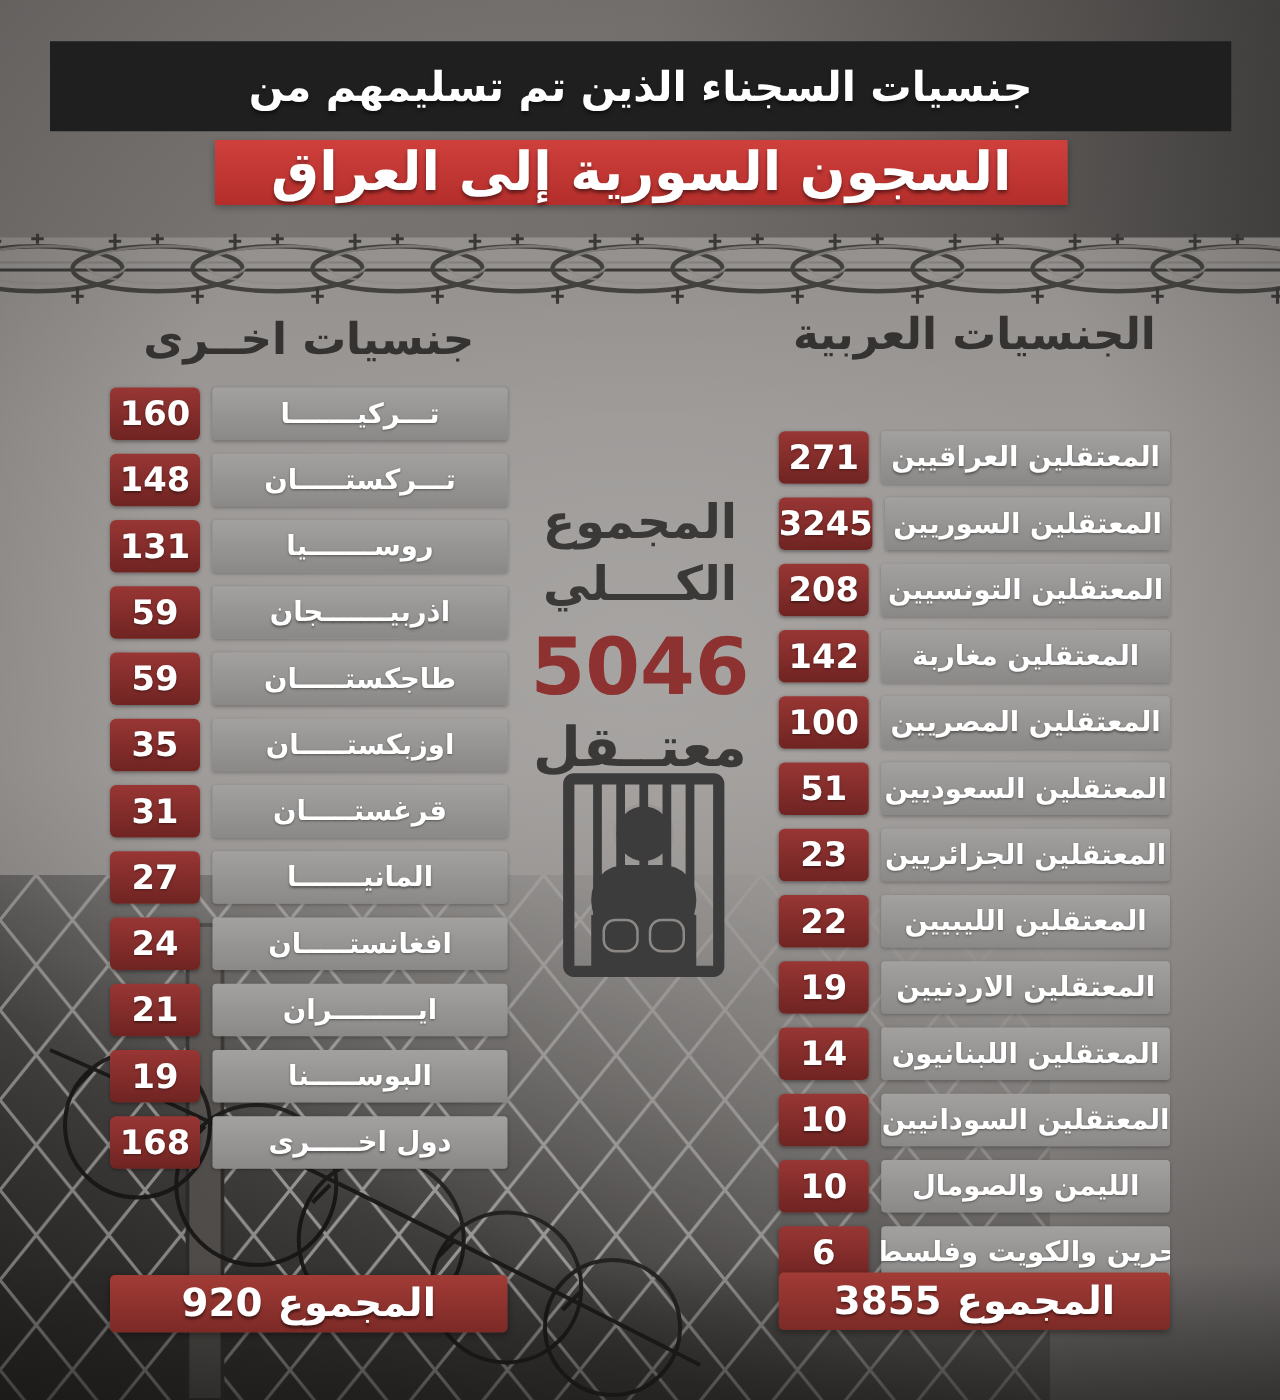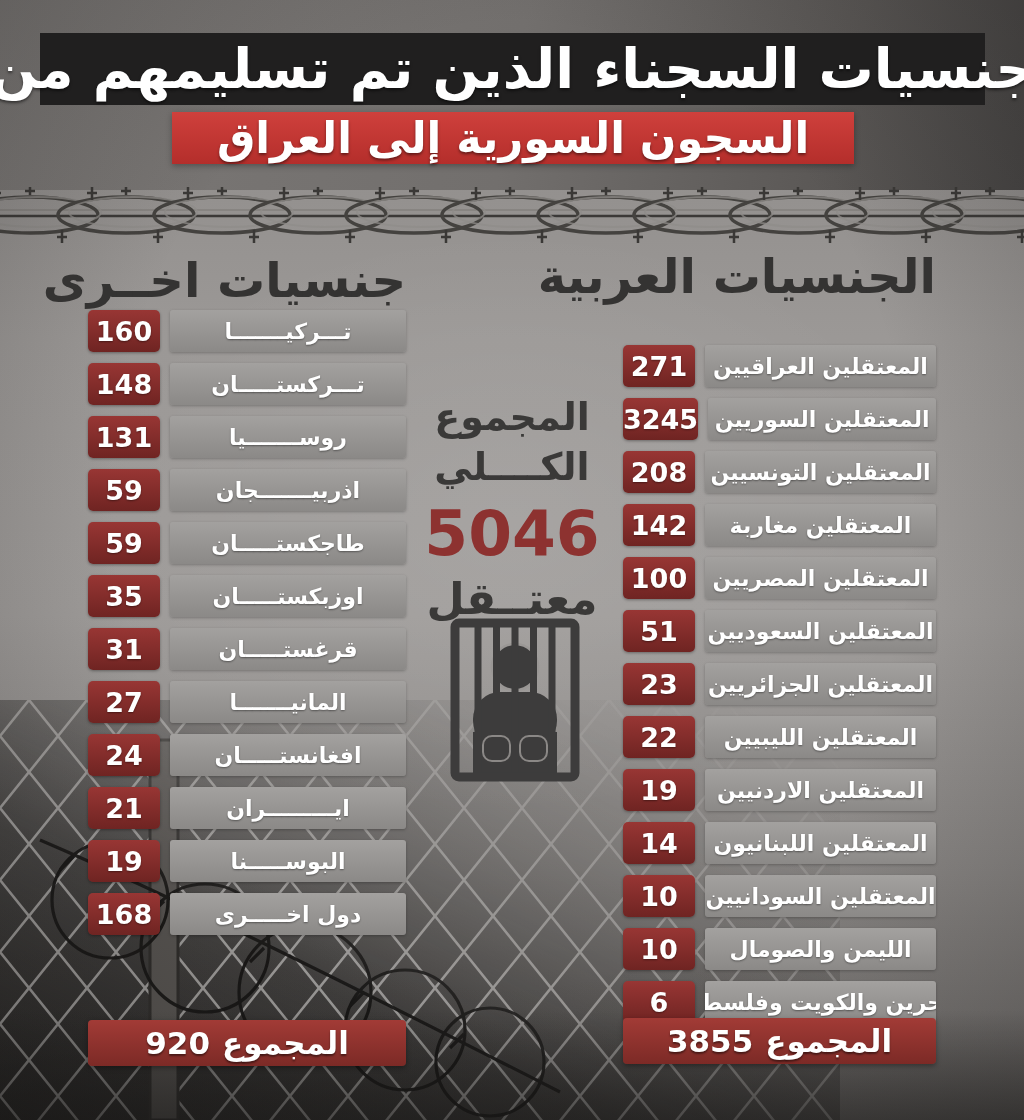--- a/index.html
+++ b/index.html
@@ -15,29 +15,29 @@
     background:radial-gradient(ellipse 620px 420px at 50% 40%,rgba(255,255,255,0.10),rgba(255,255,255,0) 70%);}
   .vignette{position:absolute;inset:0;
     background:radial-gradient(ellipse at 50% 45%,rgba(0,0,0,0) 55%,rgba(35,33,32,0.32) 100%);}
   .bottom-shade{position:absolute;left:0;bottom:0;width:100%;height:110px;
     background:linear-gradient(to top,rgba(24,23,22,0.55),rgba(24,23,22,0));}
   svg.wire-divider{position:absolute;left:0;top:186px;}
   svg.fence{position:absolute;left:0;bottom:0;}
 
   
   .title-band{position:absolute;left:40px;top:33px;width:945px;height:72px;background:#201f1f;
-    display:flex;align-items:center;justify-content:center;color:#fff;font-size:55px;white-space:nowrap;
+    display:flex;align-items:center;justify-content:center;color:#fff;font-size:33px;white-space:nowrap;
     text-shadow:0 2px 3px rgba(0,0,0,.5);text-align:right;}
   .red-band{position:absolute;left:172px;top:112px;width:682px;height:52px;
     background:linear-gradient(#cf403c,#b42e2b);
     display:flex;align-items:center;justify-content:center;color:#fff;font-size:43px;white-space:nowrap;
     text-shadow:0 2px 3px rgba(0,0,0,.45);box-shadow:0 2px 6px rgba(0,0,0,.3);}
 
   
-  .col-header{position:absolute;text-align:center;color:#343332;font-size:48px;white-space:nowrap;}
+  .col-header{position:absolute;text-align:center;color:#343332;font-size:35px;white-space:nowrap;}
   .header-other{left:88px;top:252px;width:318px;}
   .header-arab{left:623px;top:248px;width:313px;}
 
   
   .rows{position:absolute;}
   .rows-other{left:88px;top:310px;width:318px;}
   .rows-arab{left:623px;top:313px;width:313px;margin-top:32px;}
   .row{display:flex;gap:10px;height:42px;margin-bottom:11px;}
   .badge{flex:0 0 72px;display:flex;align-items:center;justify-content:center;
     background:linear-gradient(#983634,#6f2422);border-radius:5px;color:#fff;font-size:27px;

